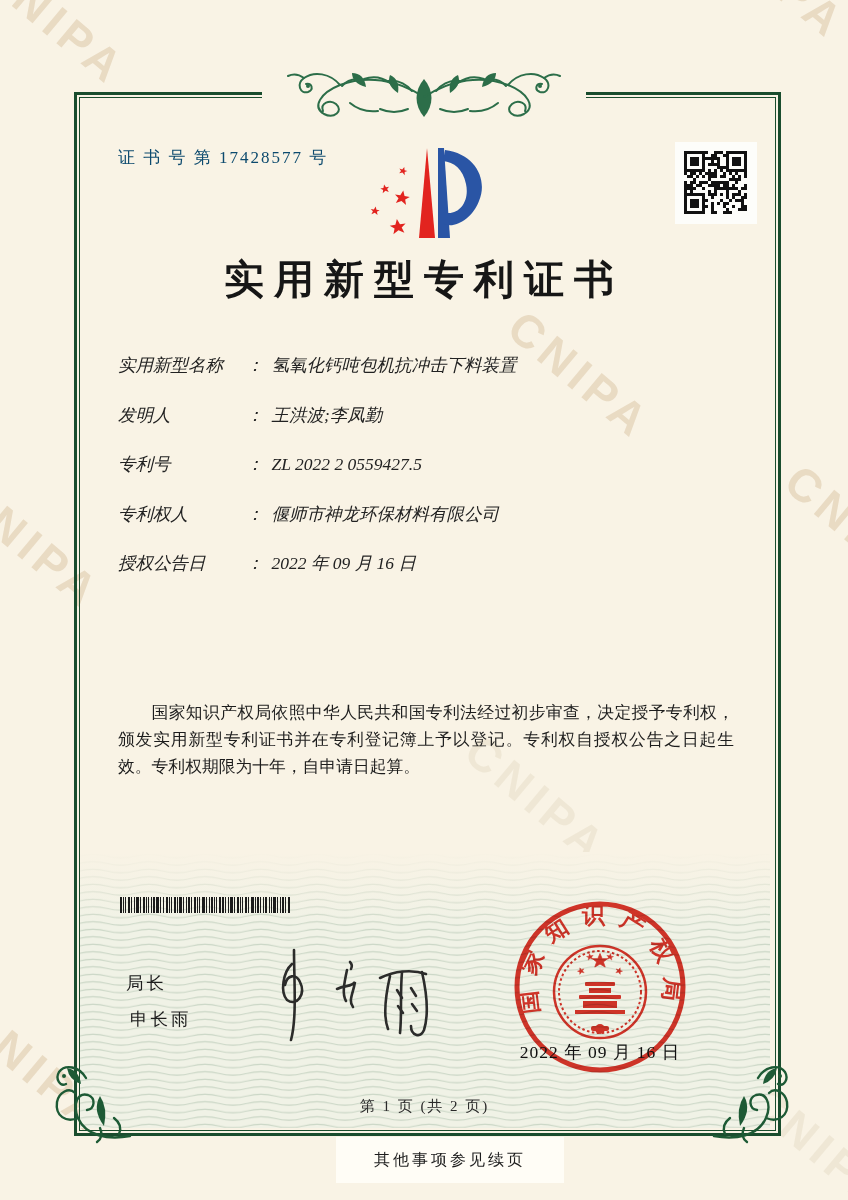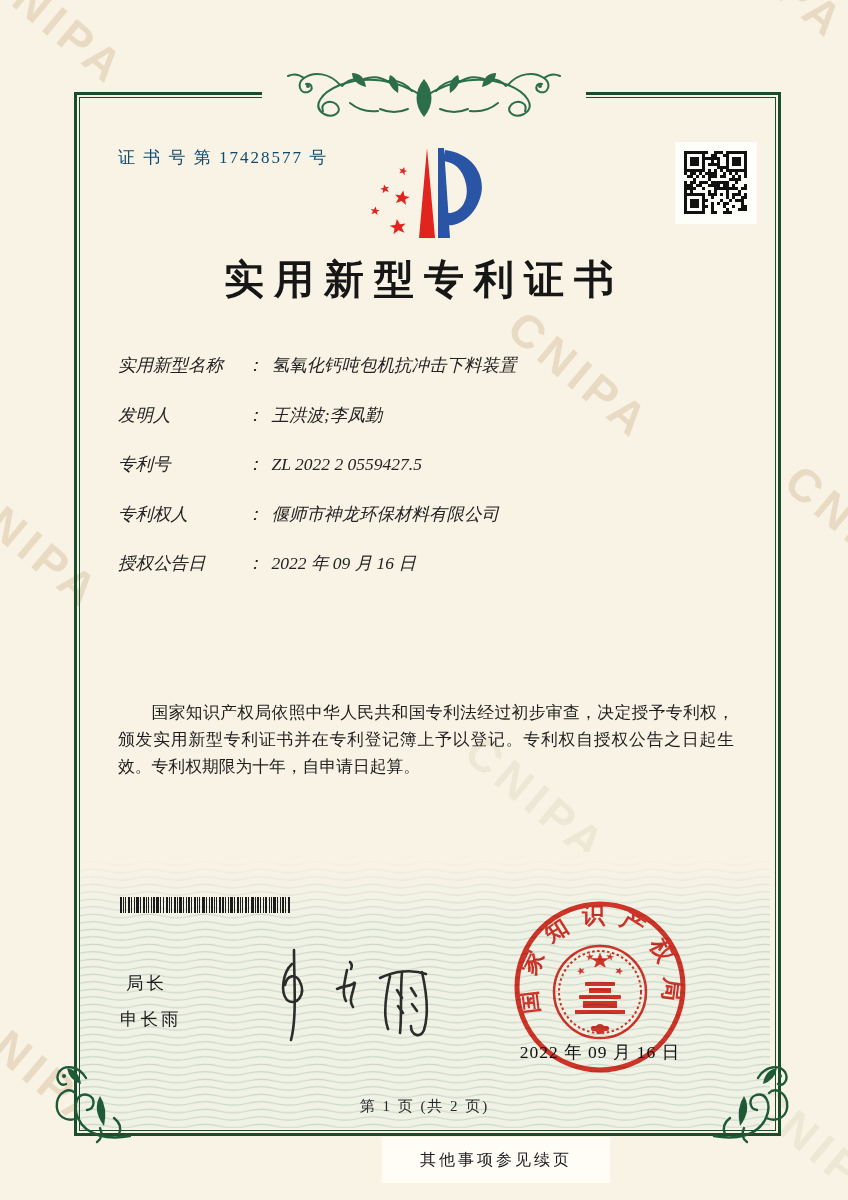--- a/index.html
+++ b/index.html
@@ -54,32 +54,32 @@
   
   .legal{position:absolute;left:118px;top:699px;width:616px;z-index:5;
          font-size:16.8px;line-height:27px;color:#1d1d1d;text-align:justify;}
   .legal p{margin:0;text-indent:2em;}
 
   
   .barcode{position:absolute;left:120px;top:897px;height:16px;z-index:5;font-size:0;}
   .barcode i{display:inline-block;height:16px;background:#1b1b1b;vertical-align:top;}
   .signer-title{position:absolute;left:126px;top:971px;font-size:17.5px;color:#1d1d1d;
                 letter-spacing:3px;z-index:5;}
-  .signer-name{position:absolute;left:120px;top:1007px;font-size:17.5px;color:#1d1d1d;
+  .signer-name{position:absolute;left:130px;top:1007px;font-size:17.5px;color:#1d1d1d;
                letter-spacing:3px;z-index:5;}
   .sig{position:absolute;left:252px;top:944px;width:200px;height:100px;z-index:5;}
   .seal{position:absolute;left:511px;top:898px;width:178px;height:178px;z-index:5;
         opacity:.93;mix-blend-mode:multiply;}
   .seal-date{position:absolute;left:600px;top:1040px;transform:translateX(-50%);
              font-size:17.5px;letter-spacing:1px;color:#101010;z-index:6;white-space:nowrap;}
   .page-num{position:absolute;left:74px;top:1097px;width:701px;text-align:center;
             font-size:15px;letter-spacing:2px;color:#2a2a2a;z-index:5;}
   .note-box{position:absolute;left:336px;top:1137px;width:228px;height:46px;
             background:#fffdf6;z-index:5;text-align:center;line-height:46px;
-            font-size:16px;letter-spacing:3px;color:#1d1d1d;margin-left:46px;}
+            font-size:16px;letter-spacing:3px;color:#1d1d1d;}
 </style>
 </head>
 <body>
 
 <div class="wm" style="left:-30px;top:-6px;">CNIPA</div>
 <div class="wm" style="left:690px;top:-52px;">CNIPA</div>
 <div class="wm" style="left:495px;top:348px;">CNIPA</div>
 <div class="wm" style="left:-55px;top:518px;">CNIPA</div>
 <div class="wm" style="left:772px;top:502px;">CNIPA</div>
 <div class="wm faint" style="left:452px;top:772px;">CNIPA</div>

